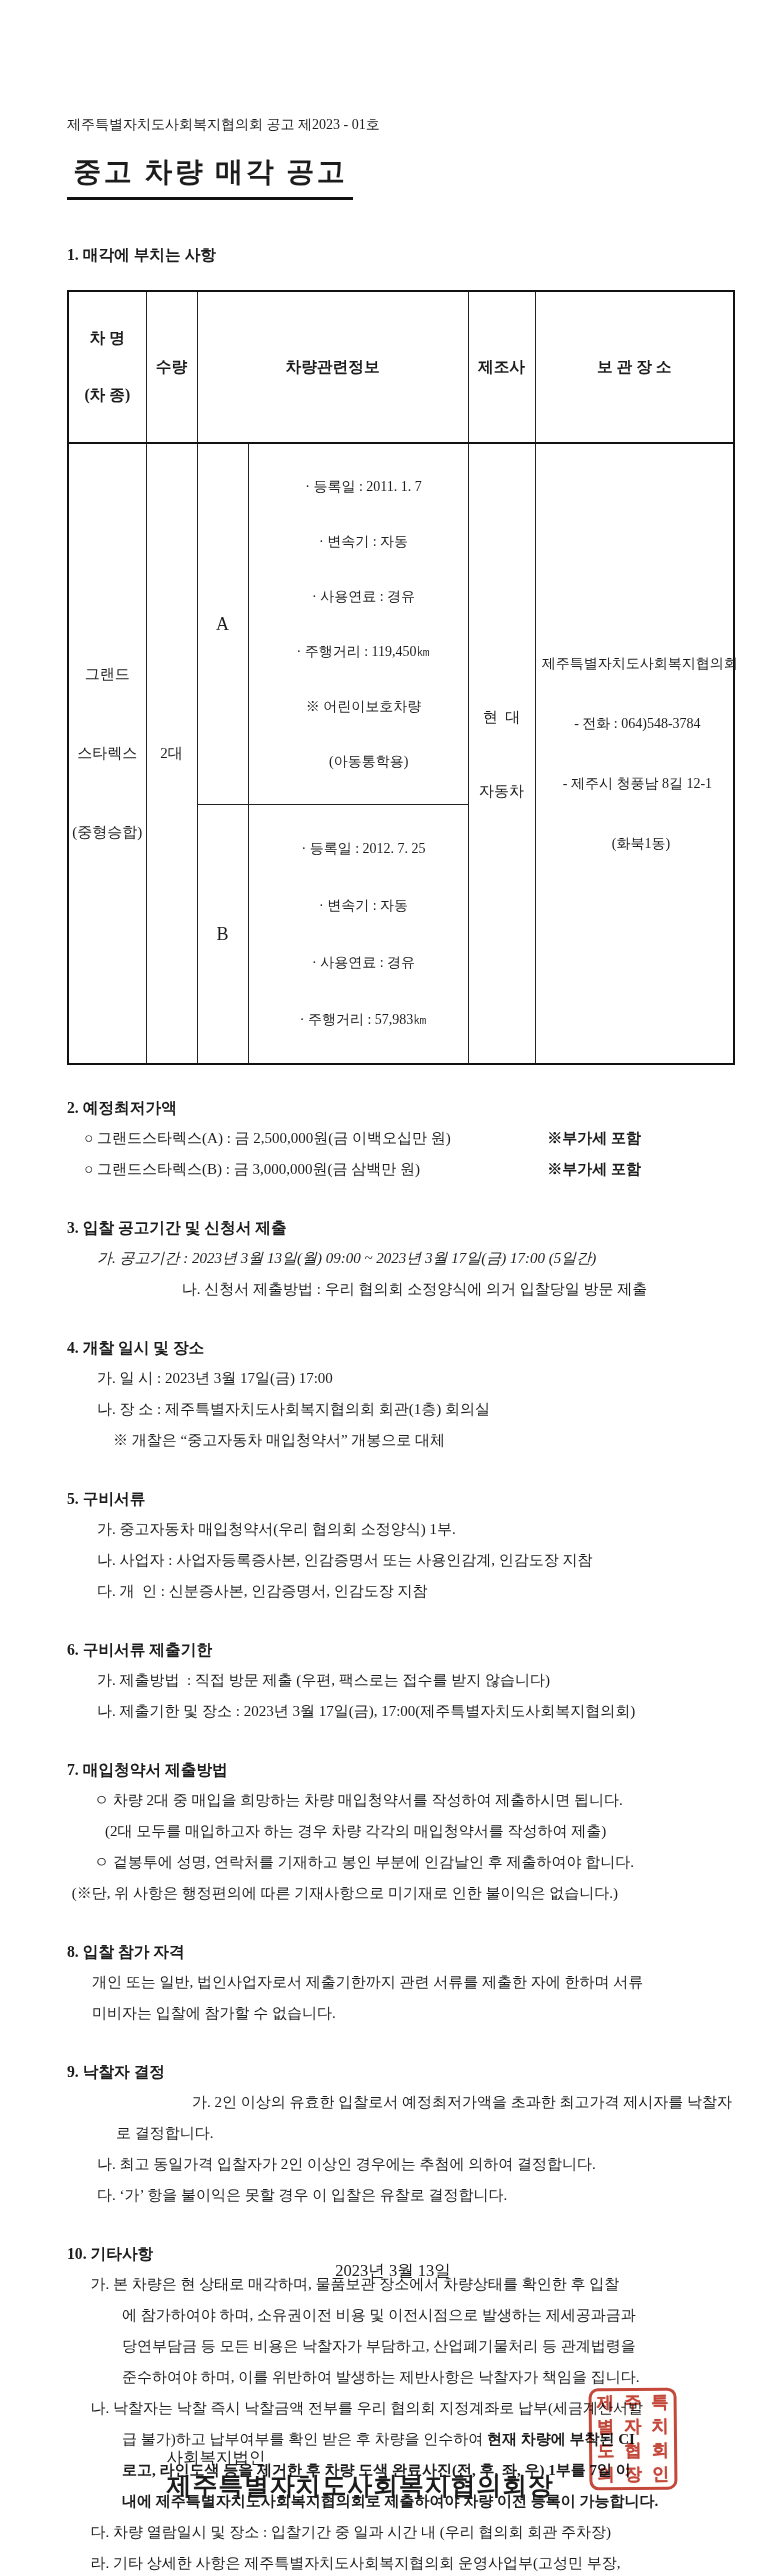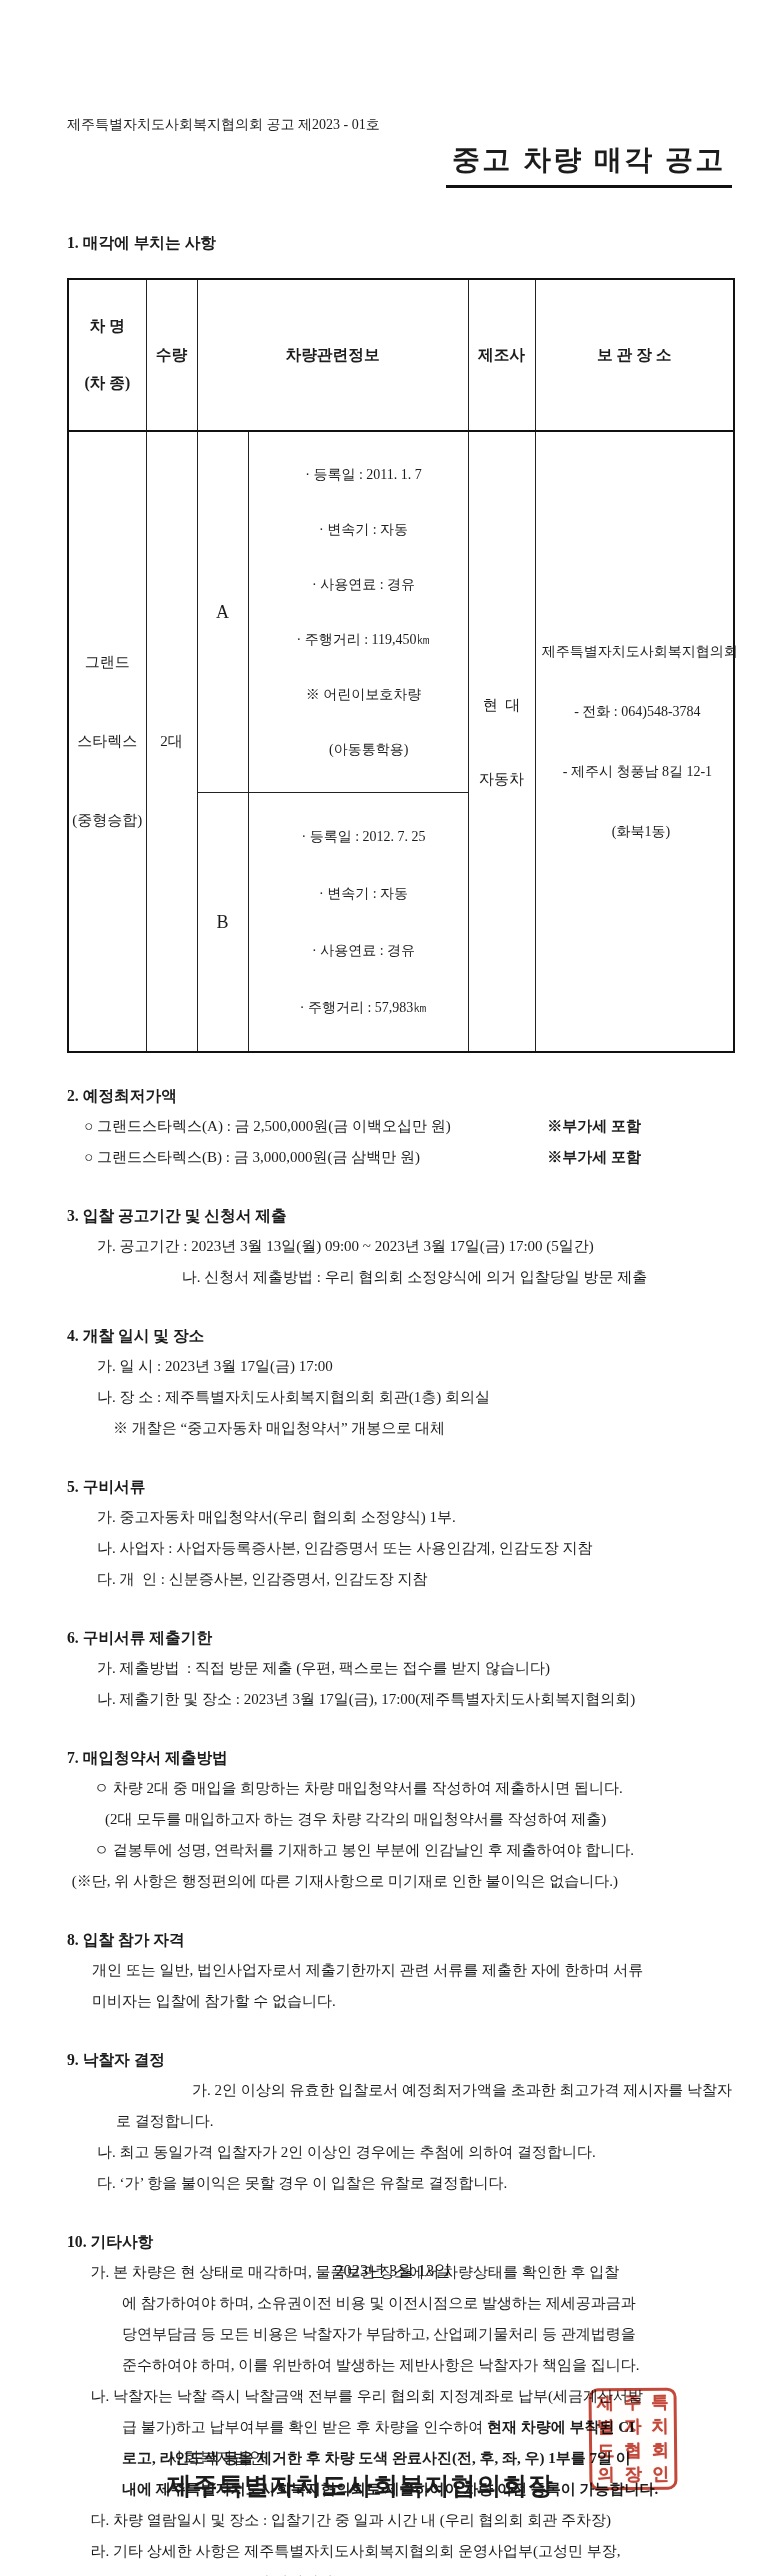--- a/index.html
+++ b/index.html
@@ -7,21 +7,21 @@
     position:relative;
     width:778px;height:2576px;
     background:#ffffff;
     overflow:hidden;
     color:#1c1c1c;
     font-family:"Liberation Serif", serif;
     padding:115px 46px 0 67px;
     box-sizing:border-box;
   }
   .doc-no{font-size:14px;line-height:19px;white-space:pre;}
-  .title-wrap{text-align:right;margin-top:7px;}
+  .title-wrap{text-align:left;margin-top:19px;}
   .notice-title{
     display:inline-block;
     font-family:"Liberation Sans", sans-serif;
     font-weight:900;font-size:28px;letter-spacing:2.4px;
     padding:0 6.3px 6.3px 6.3px;border-bottom:3.1px solid #111;
     white-space:pre;
   }
   .sec-heading{font-size:15.7px;font-weight:bold;line-height:31px;white-space:pre;}
   .s1{margin-top:39px;}
   
@@ -160,21 +160,21 @@
   </table>
 
   <div class="sections">
       <div class="section">
         <div class="sec-heading">2. 예정최저가액</div>
         <div class="line has-note" style="padding-left: 17.3px;">○ 그랜드스타렉스(A) : 금 2,500,000원(금 이백오십만 원)<span class="vat-note">※부가세 포함</span></div>
         <div class="line has-note" style="padding-left: 17.3px;">○ 그랜드스타렉스(B) : 금 3,000,000원(금 삼백만 원)<span class="vat-note">※부가세 포함</span></div>
       </div>
       <div class="section">
         <div class="sec-heading">3. 입찰 공고기간 및 신청서 제출</div>
-        <div class="line" style="padding-left: 30px;">가. 공고기간 : 2023년 3월 13일(월) 09:00 ~ 2023년 3월 17일(금) 17:00 (5일간)</div>
+        <div class="line" style="padding-left: 30px; font-style: italic;">가. 공고기간 : 2023년 3월 13일(월) 09:00 ~ 2023년 3월 17일(금) 17:00 (5일간)</div>
         <div class="line" style="padding-left: 30px; text-align: center;">나. 신청서 제출방법 : 우리 협의회 소정양식에 의거 입찰당일 방문 제출</div>
       </div>
       <div class="section">
         <div class="sec-heading">4. 개찰 일시 및 장소</div>
         <div class="line" style="padding-left: 30px;">가. 일 시 : 2023년 3월 17일(금) 17:00</div>
         <div class="line" style="padding-left: 30px;">나. 장 소 : 제주특별자치도사회복지협의회 회관(1층) 회의실</div>
         <div class="line" style="padding-left: 46px;">※ 개찰은 “중고자동차 매입청약서” 개봉으로 대체</div>
       </div>
       <div class="section">
         <div class="sec-heading">5. 구비서류</div>

